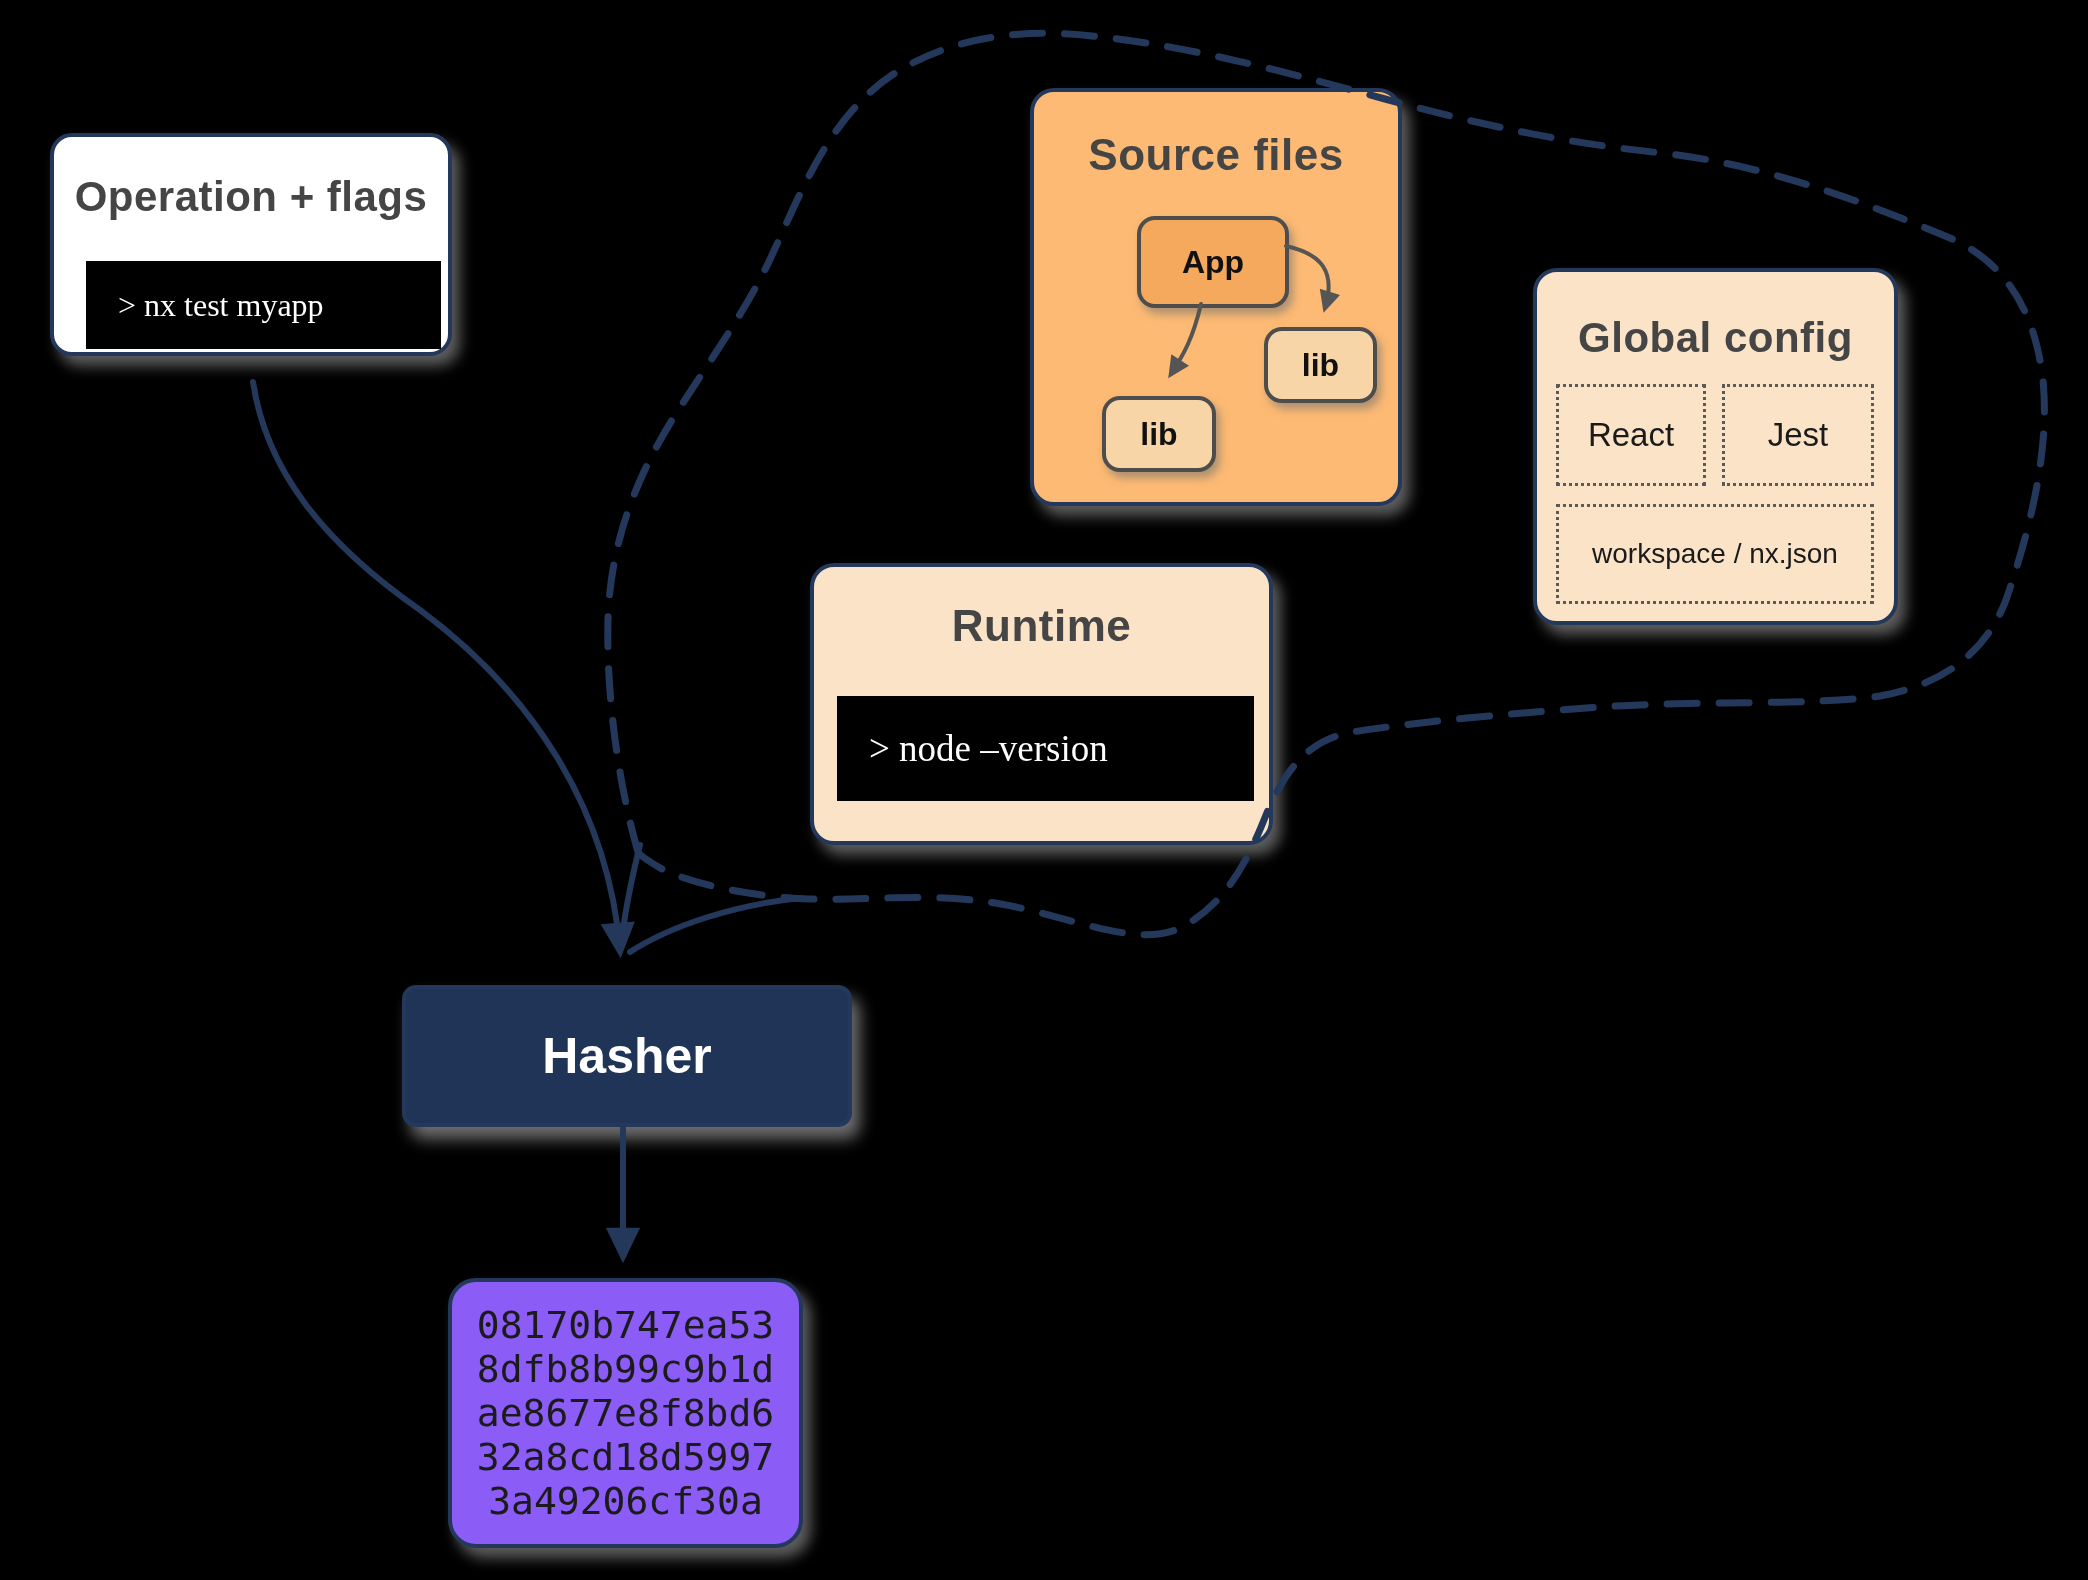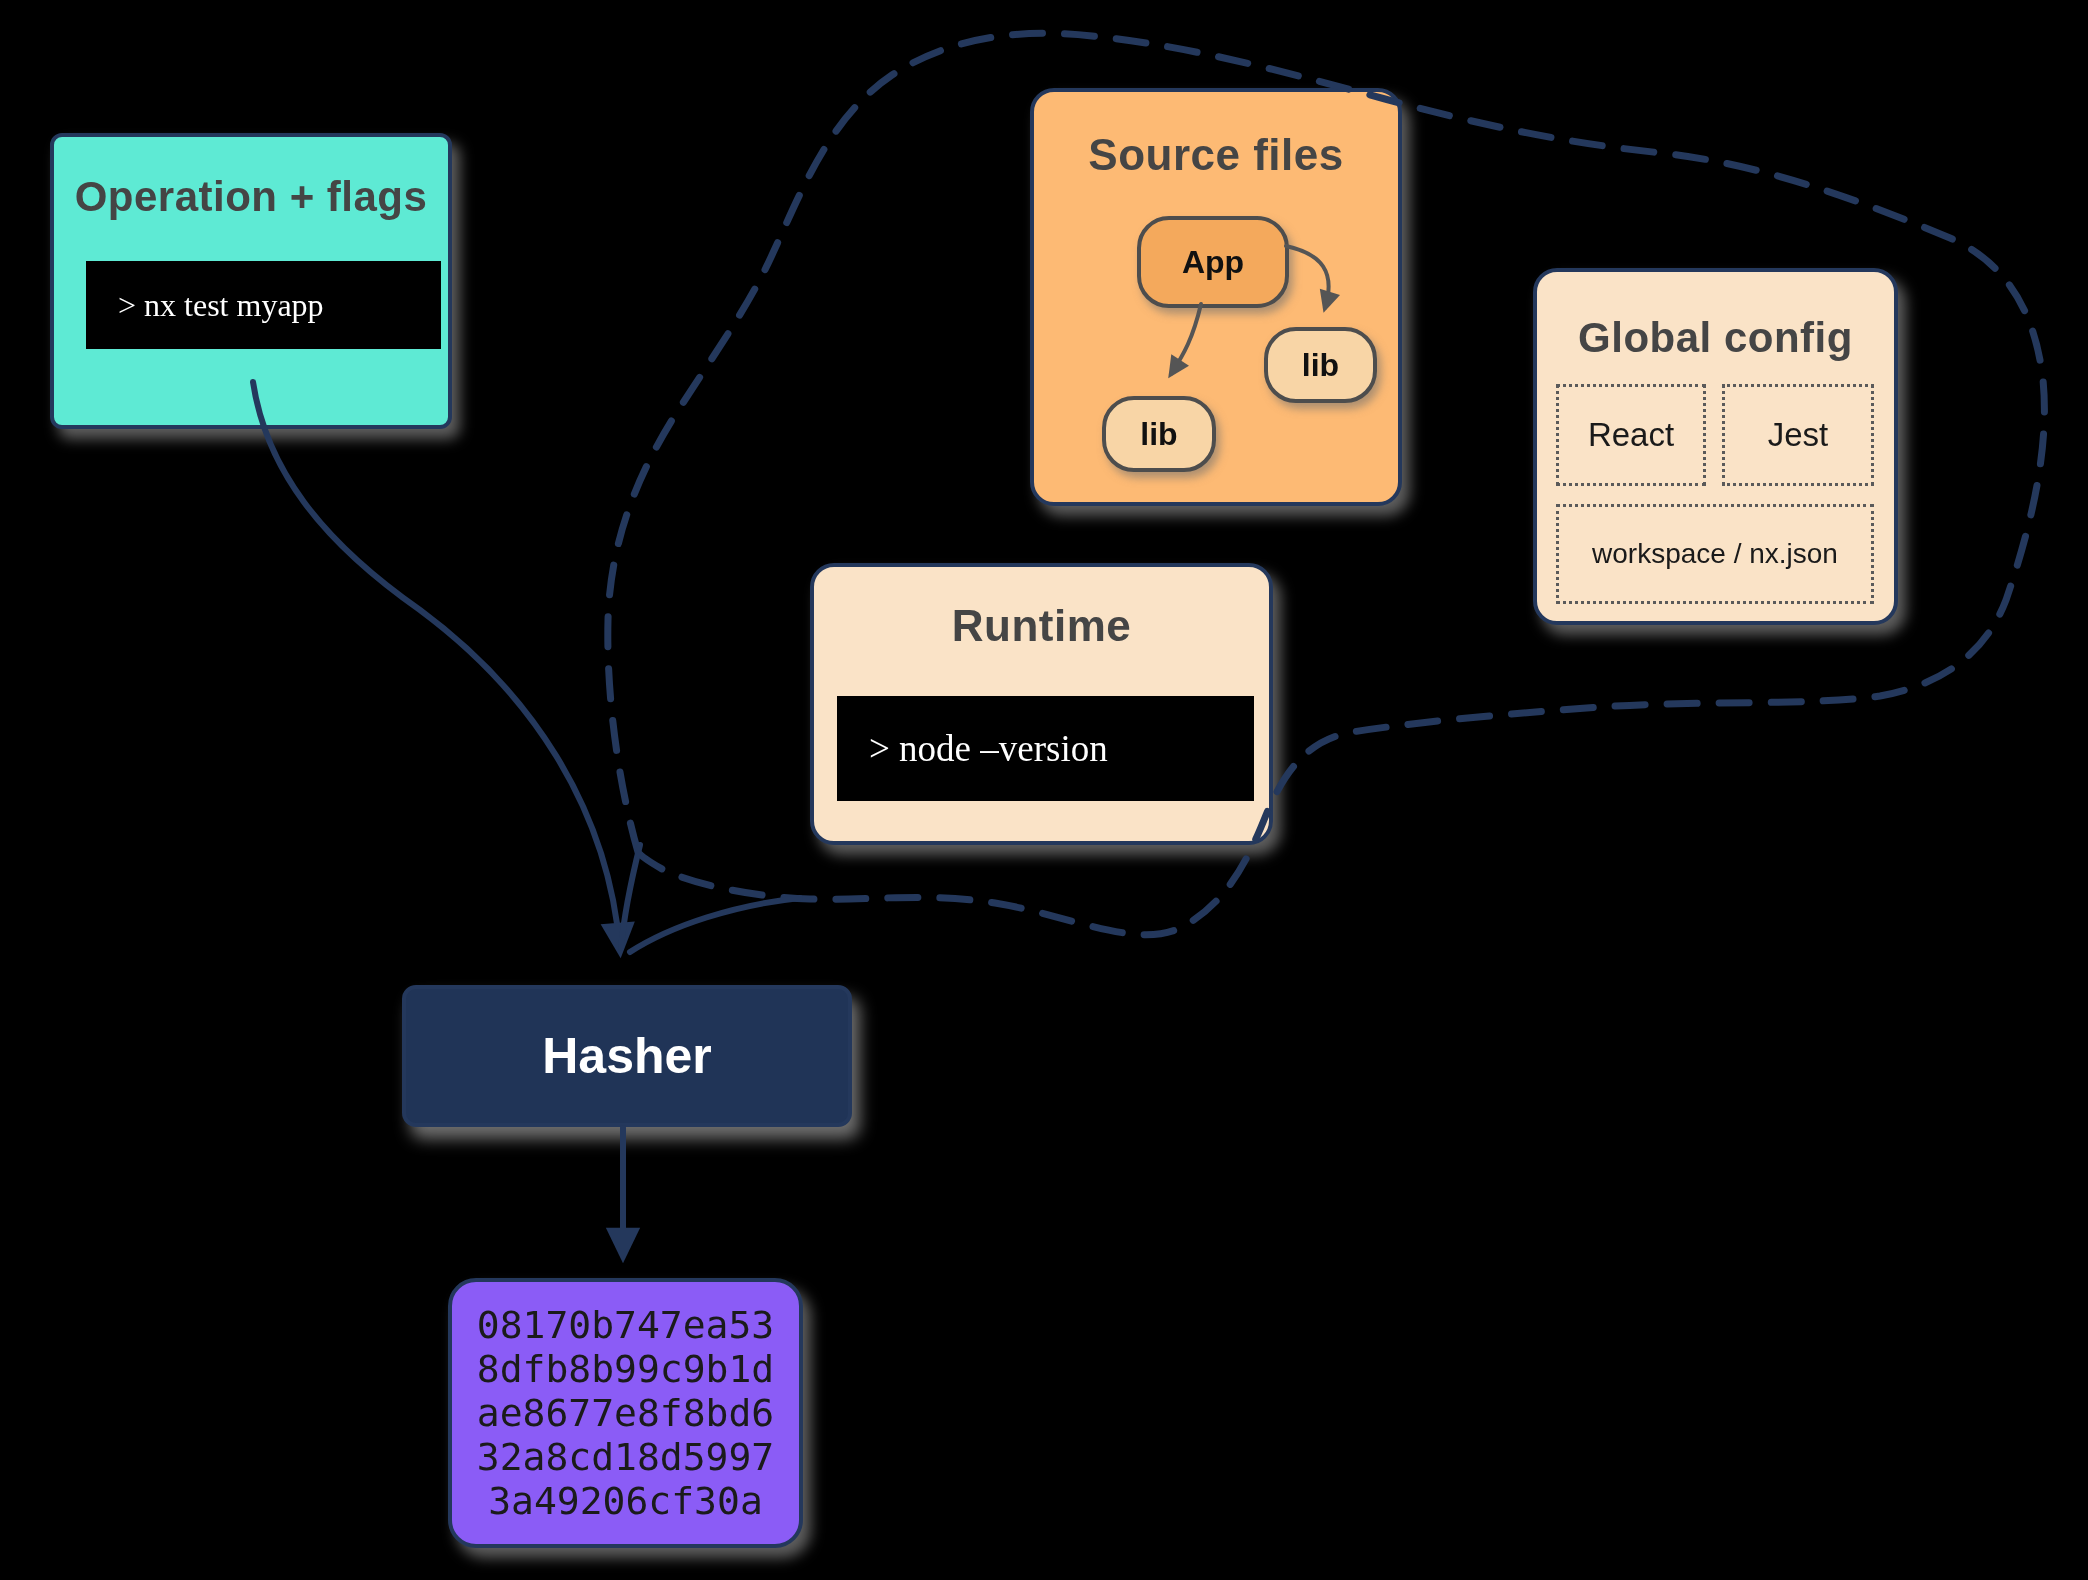--- a/index.html
+++ b/index.html
@@ -29,33 +29,33 @@
     box-sizing: border-box;
     background: #000;
     color: #fff;
     font-family: Liberation Serif, serif;
     display: flex;
     align-items: center;
     padding-left: 32px;
     white-space: pre;
   }
   
-  #op-box { left: 50px; top: 133px; width: 402px; height: 296px;
-            background: #5eead4; border-radius: 12px; }
+  #op-box { left: 50px; top: 133px; width: 402px; height: 223px;
+            background: #ffffff; border-radius: 22px; }
   #op-box .box-title { margin-top: 36px; font-size: 42px; }
   #op-terminal { left: 32px; top: 124px; width: 355px; height: 88px; font-size: 32px; }
   
   #source-box { left: 1030px; top: 88px; width: 372px; height: 418px;
                 background: #fdba74; border-radius: 24px; }
   #source-box .box-title { margin-top: 38px; font-size: 44px; }
   .graph-node {
     position: absolute;
     box-sizing: border-box;
     border: 4px solid #4d4d4d;
-    border-radius: 32px;
+    border-radius: 18px;
     display: flex;
     align-items: center;
     justify-content: center;
     font-weight: 700;
     color: #111;
     box-shadow: 4px 6px 8px rgba(110,110,110,0.55);
   }
   #node-app { left: 103px; top: 124px; width: 152px; height: 92px;
               background: #f4a95c; font-size: 32px; }
   #node-lib1 { left: 230px; top: 235px; width: 113px; height: 76px;

